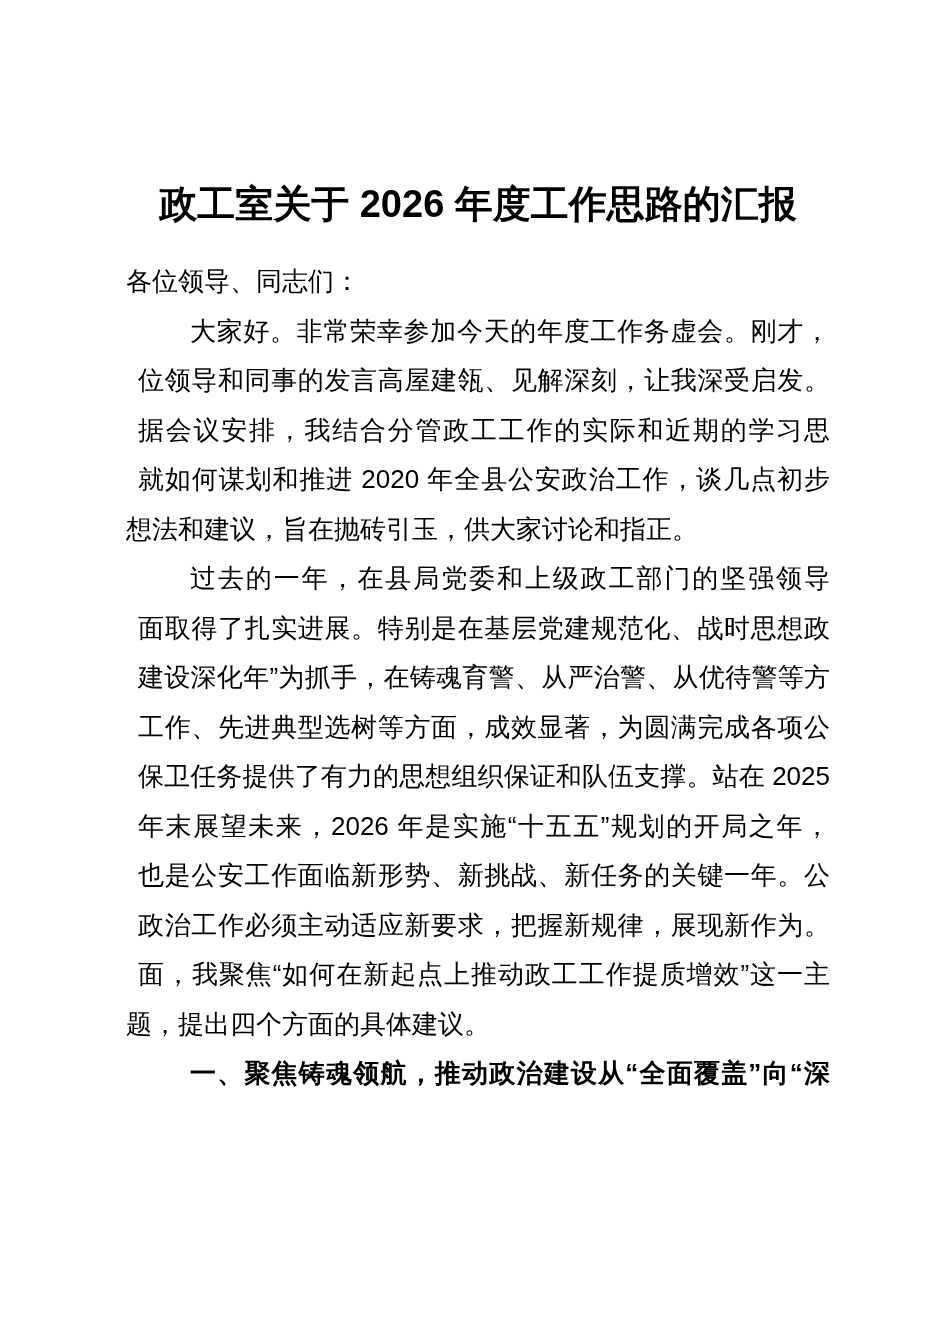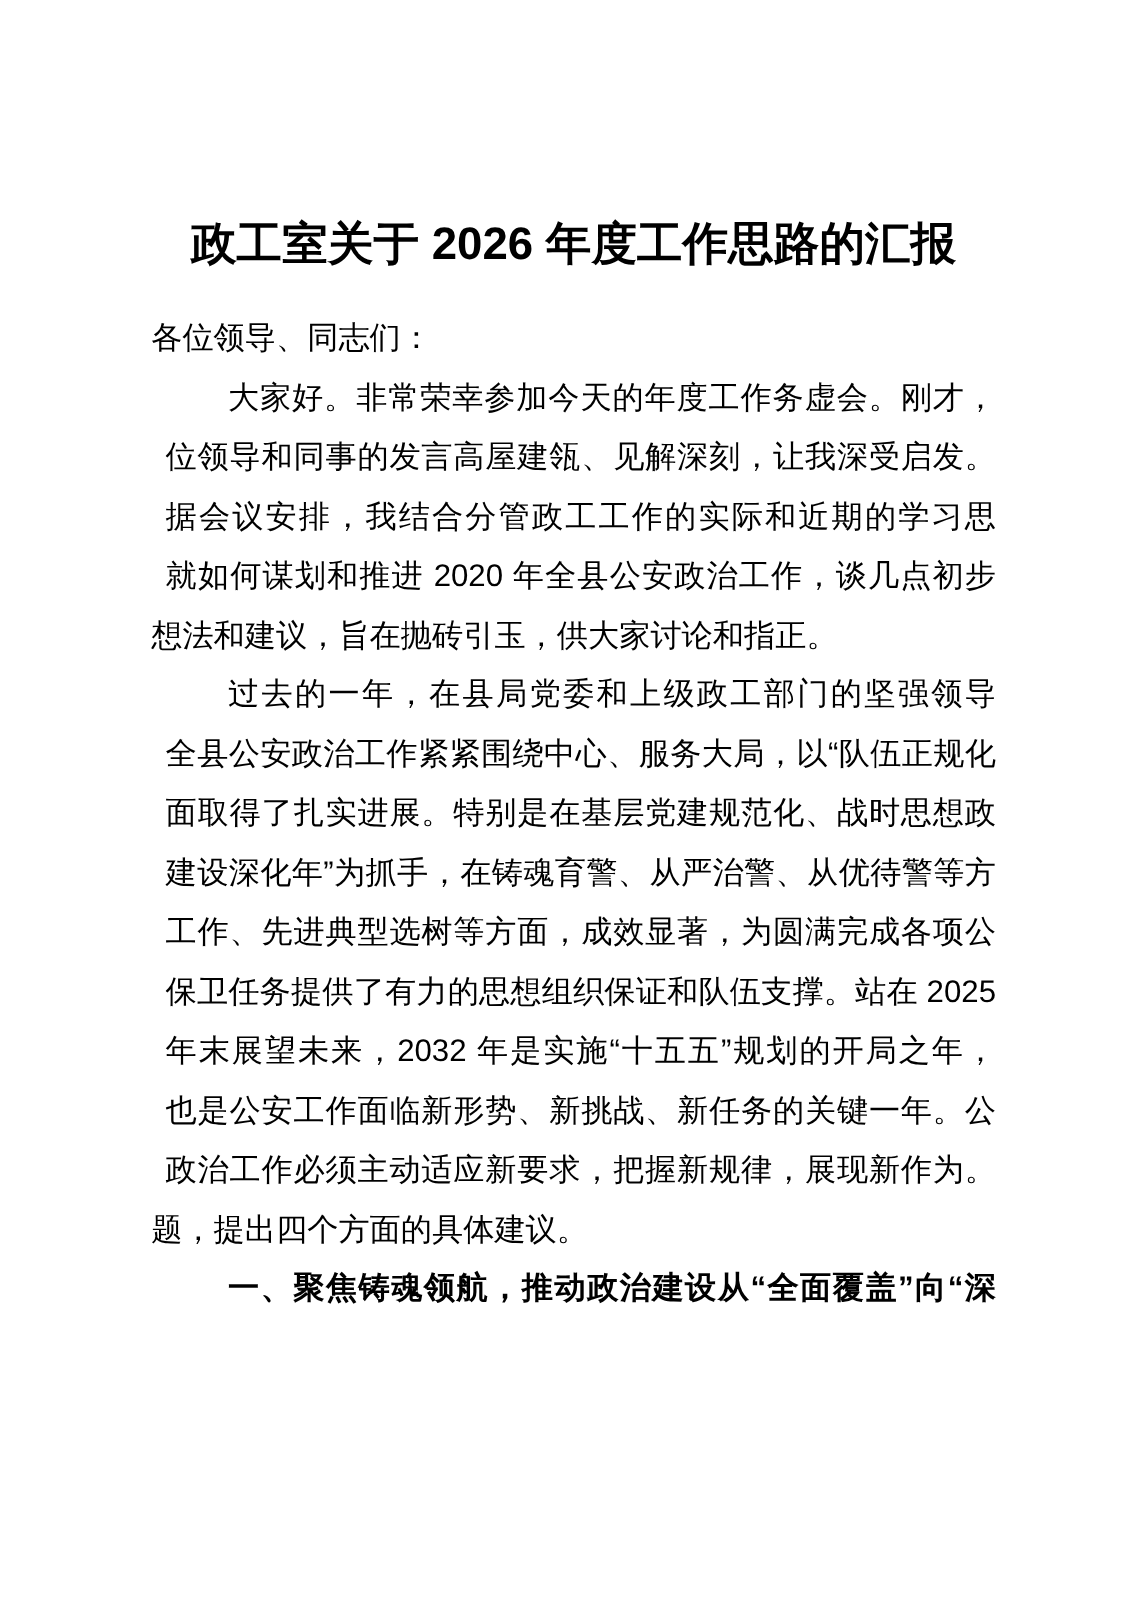--- a/index.html
+++ b/index.html
@@ -60,24 +60,24 @@
 <div class="page">
   <h1 class="doc-title">政工室关于 2026 年度工作思路的汇报</h1>
   <div class="doc-body">
       <div class="line">各位领导、同志们：</div>
       <div class="line j ind">大家好。非常荣幸参加今天的年度工作务虚会。刚才，几</div>
       <div class="line j">位领导和同事的发言高屋建瓴、见解深刻，让我深受启发。根</div>
       <div class="line j">据会议安排，我结合分管政工工作的实际和近期的学习思考，</div>
       <div class="line j">就如何谋划和推进 2020 年全县公安政治工作，谈几点初步的</div>
       <div class="line">想法和建议，旨在抛砖引玉，供大家讨论和指正。</div>
       <div class="line j ind">过去的一年，在县局党委和上级政工部门的坚强领导下，</div>
-      <div class="line j">全县公安政治工作紧紧围绕中心、服务大局，以“队伍正规化</div>
       <div class="line j">面取得了扎实进展。特别是在基层党建规范化、战时思想政治</div>
       <div class="line j">建设深化年”为抓手，在铸魂育警、从严治警、从优待警等方</div>
       <div class="line j">工作、先进典型选树等方面，成效显著，为圆满完成各项公安</div>
       <div class="line j">保卫任务提供了有力的思想组织保证和队伍支撑。站在 2025</div>
-      <div class="line j">年末展望未来，2032 年是实施“十五五”规划的开局之年，</div>
+      <div class="line j">年末展望未来，2026 年是实施“十五五”规划的开局之年，</div>
       <div class="line j">也是公安工作面临新形势、新挑战、新任务的关键一年。公安</div>
       <div class="line j">政治工作必须主动适应新要求，把握新规律，展现新作为。下</div>
+      <div class="line j">面，我聚焦“如何在新起点上推动政工工作提质增效”这一主</div>
       <div class="line">题，提出四个方面的具体建议。</div>
       <div class="line j ind b">一、聚焦铸魂领航，推动政治建设从“全面覆盖”向“深</div>
     </div>
 </div>
 
 </body></html>

